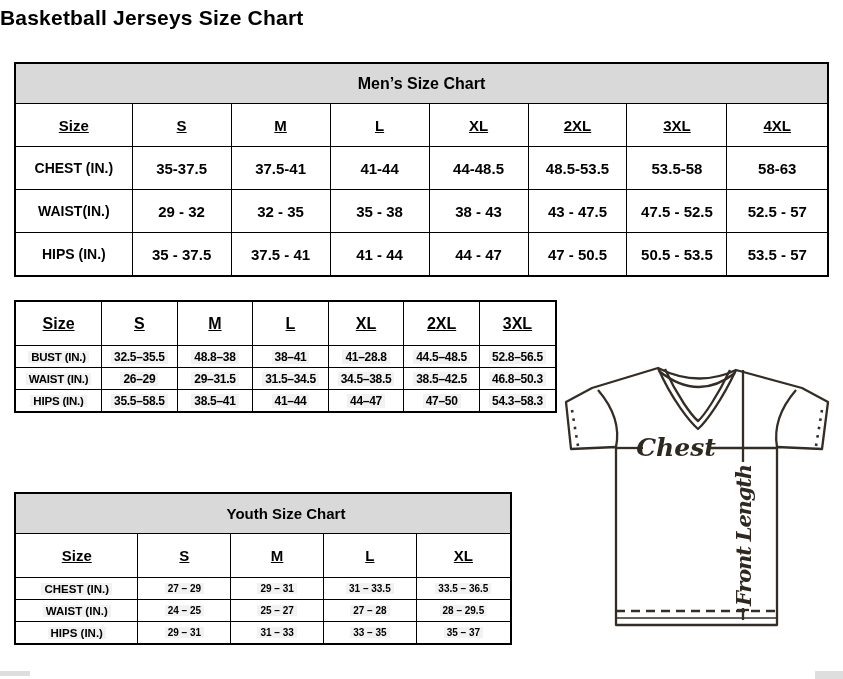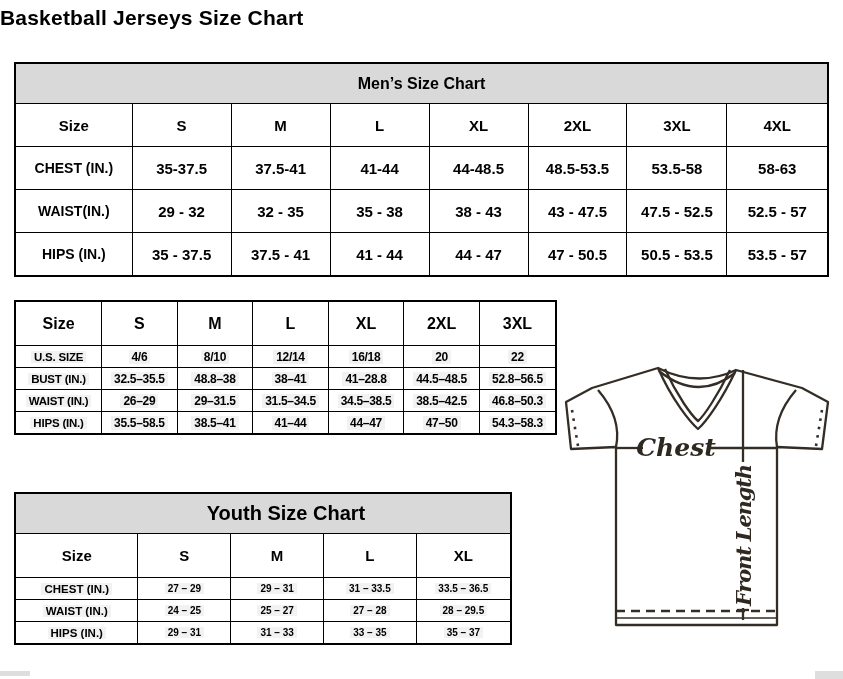--- a/index.html
+++ b/index.html
@@ -14,39 +14,39 @@
   .chart{position:absolute;border:2px solid #000;background:#fff;}
   .chart-header{
     background:#d9d9d9;border-bottom:1px solid #000;text-align:left;
     font-weight:bold;display:flex;align-items:center;justify-content:center;
   }
   table{border-collapse:collapse;width:100%;table-layout:fixed;}
   th,td{border:1px solid #000;text-align:center;font-weight:bold;padding:0;vertical-align:middle;}
   tr>*:first-child{border-left:none;}
   tr>*:last-child{border-right:none;}
   tbody tr:last-child>*{border-bottom:none;}
-  thead tr:first-child>*{border-top:none;}
+  thead tr:first-child>*{border-top:none;text-decoration:underline;}
 
   
   .mens{left:14px;top:62px;width:811px;}
   .mens .chart-header{height:39px;font-size:16px;}
   .mens thead th{height:42px;font-size:15px;}
   .mens tbody th{height:42px;font-size:14px;}
   .mens tbody td{height:42px;font-size:15px;}
 
   
   .womens{left:14px;top:300px;width:539px;}
   .womens .chart-header{height:37px;font-size:15px;}
   .womens thead th{height:43px;font-size:16px;}
   .womens tbody th{height:21px;font-size:11.5px;letter-spacing:-0.2px;}
   .womens tbody td{height:21px;font-size:12px;letter-spacing:-0.3px;}
 
   
   .youth{left:14px;top:492px;width:494px;}
-  .youth .chart-header{height:39px;font-size:20px;padding-left:46px;}
+  .youth .chart-header{height:39px;font-size:15px;padding-left:46px;}
   .youth thead th{height:43px;font-size:15px;}
   .youth tbody th{height:21px;font-size:11.5px;}
   .youth tbody td{height:21px;font-size:10px;}
 
   .hl{background:#f2f2f2;padding:0 3px;}
 
   
   .jersey{position:absolute;left:558px;top:358px;width:280px;height:272px;}
   .diagram-label{
     font-family:"DejaVu Serif","Liberation Serif",serif;
@@ -138,29 +138,20 @@
           <th>Size</th>
           <th>S</th>
           <th>M</th>
           <th>L</th>
           <th>XL</th>
           <th>2XL</th>
           <th>3XL</th>
         </tr>
       </thead>
       <tbody>
-        <tr>
-          <th><span class="hl">U.S. SIZE</span></th>
-          <td><span class="hl">4/6</span></td>
-          <td><span class="hl">8/10</span></td>
-          <td><span class="hl">12/14</span></td>
-          <td><span class="hl">16/18</span></td>
-          <td><span class="hl">20</span></td>
-          <td><span class="hl">22</span></td>
-        </tr>
         <tr>
           <th><span class="hl">BUST (IN.)</span></th>
           <td><span class="hl">32.5–35.5</span></td>
           <td><span class="hl">48.8–38</span></td>
           <td><span class="hl">38–41</span></td>
           <td><span class="hl">41–28.8</span></td>
           <td><span class="hl">44.5–48.5</span></td>
           <td><span class="hl">52.8–56.5</span></td>
         </tr>
         <tr>

